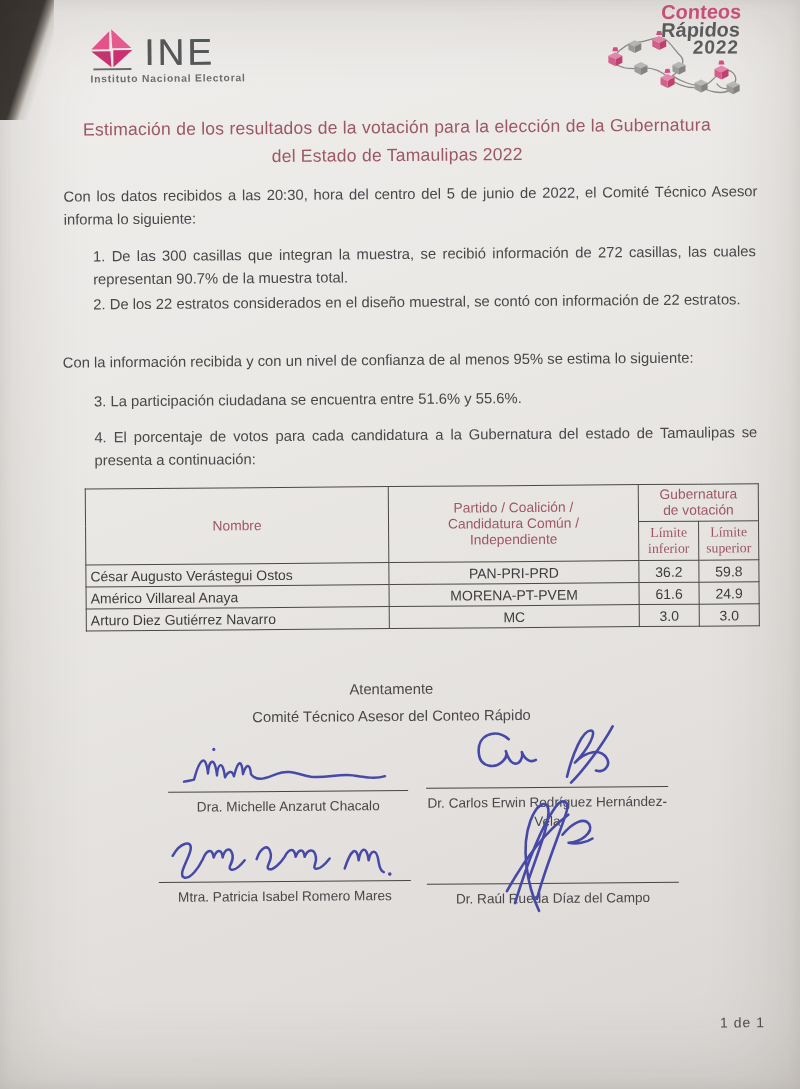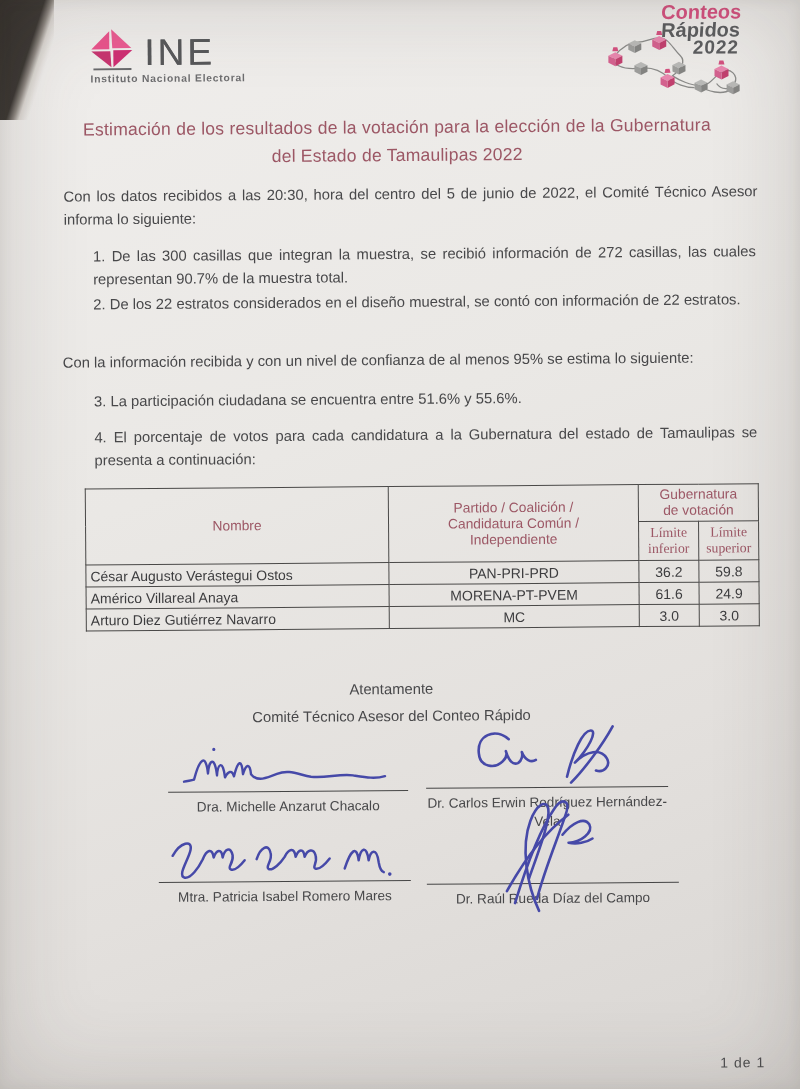--- a/index.html
+++ b/index.html
@@ -75,21 +75,21 @@
   .closing{position:absolute;top:676px;left:0;right:20px;text-align:center;
     font-size:14.8px;line-height:27px;color:#48484a;}
   .sig{position:absolute;text-align:center;}
   .sig svg{overflow:visible;display:block;margin:0 auto;position:relative;z-index:3;}
   .sig-line{border-top:1.6px solid #454545;margin-top:2px;}
   .sig-name{font-size:13.6px;color:#48484a;line-height:19px;padding-top:5px;position:relative;z-index:1;}
   .sig1{left:166px;top:742px;width:240px;}
   .sig2{left:424px;top:726px;width:242px;}
   .sig3{left:156px;top:834px;width:252px;}
   .sig4{left:424px;top:800px;width:252px;}
-  .page-num{position:absolute;left:716px;top:1057px;font-size:14px;color:#4e4e50;letter-spacing:1px;}
+  .page-num{position:absolute;left:716px;top:1017px;font-size:14px;color:#4e4e50;letter-spacing:1px;}
   .ink{stroke:#4649a8;fill:none;stroke-linecap:round;stroke-linejoin:round;}
 </style>
 </head>
 <body>
 
 <div class="photo">
   <div class="sheet">
 
     <div class="ine-logo">
       <div class="ine-row">

